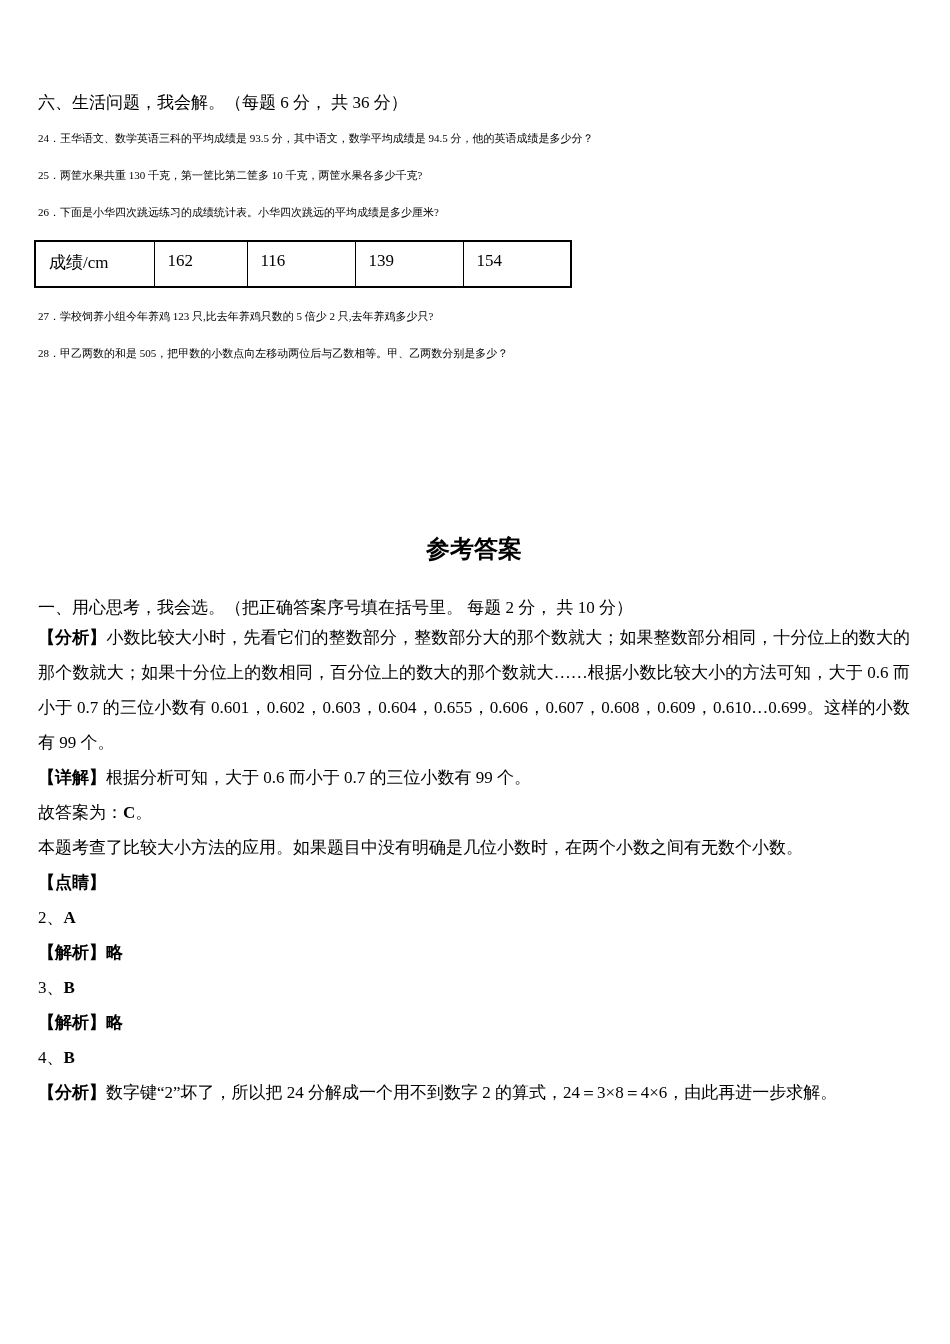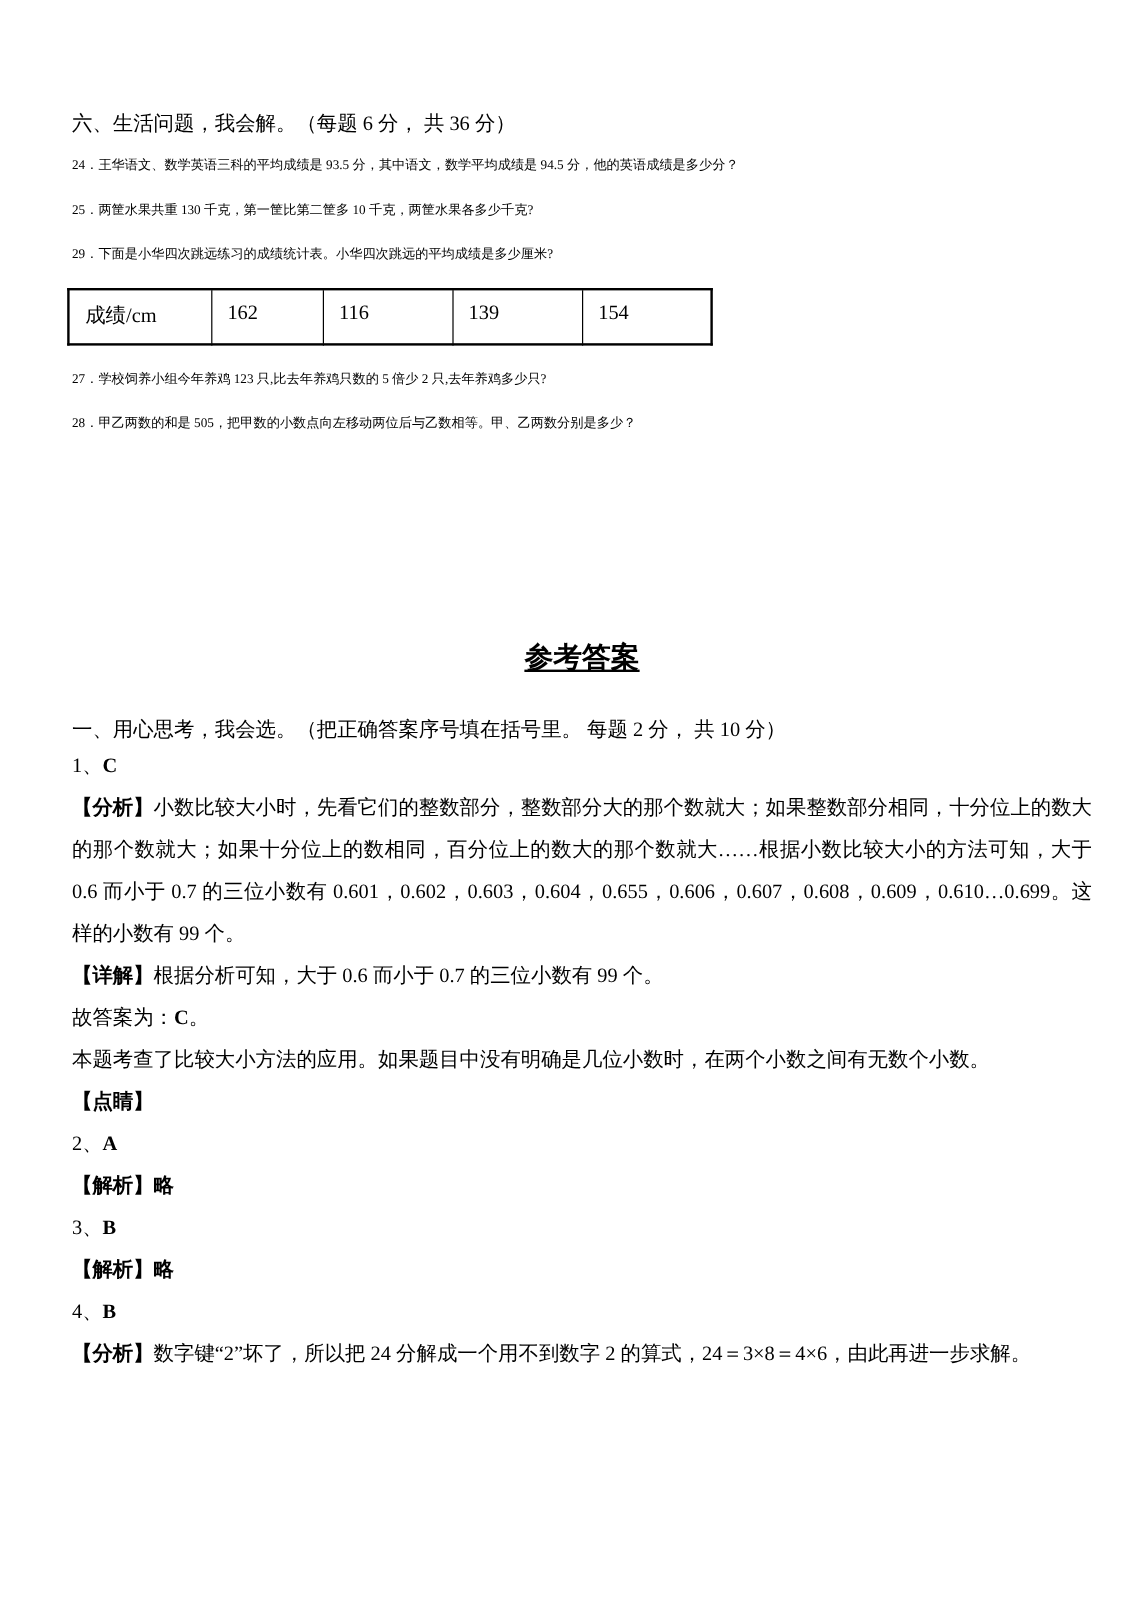--- a/index.html
+++ b/index.html
@@ -11,21 +11,21 @@
     width: 950px;
     height: 1344px;
     overflow: hidden;
     font-family: "Liberation Serif", "DejaVu Serif", serif;
     color: #000000;
   }
   .page {
     box-sizing: border-box;
     width: 950px;
     height: 1344px;
-    padding: 90px 40px 0 60px;
+    padding: 90px 40px 0 38px;
     background: #ffffff;
   }
   .line {
     margin: 0;
     font-size: 17px;
     line-height: 26px;
     text-align: justify;
   }
   .q {
     margin: 0;
@@ -54,21 +54,20 @@
   .c3 { width: 108px; }
   .c4 { width: 108px; }
   .q27 { margin-top: 10px; }
   .answers-title {
     margin: 160px 0 0 0;
     font-size: 24px;
     line-height: 34px;
     font-weight: bold;
     text-align: center;
     font-family: "Liberation Sans", "DejaVu Sans", sans-serif;
-    text-decoration: underline;
   }
   .sec1-heading {
     margin: 30px 0 0 0;
     font-size: 17px;
     line-height: 24px;
     text-align: justify;
   }
   .ans {
     margin: 0;
     font-size: 17px;
@@ -79,21 +78,21 @@
 </style>
 </head>
 <body>
 
 <div class="page">
 
   <section>
     <p class="line">六、生活问题，我会解。（每题 6 分， 共 36 分）</p>
     <p class="q q24">24．王华语文、数学英语三科的平均成绩是 93.5 分，其中语文，数学平均成绩是 94.5 分，他的英语成绩是多少分？</p>
     <p class="q">25．两筐水果共重 130 千克，第一筐比第二筐多 10 千克，两筐水果各多少千克?</p>
-    <p class="q">29．下面是小华四次跳远练习的成绩统计表。小华四次跳远的平均成绩是多少厘米?</p>
+    <p class="q">26．下面是小华四次跳远练习的成绩统计表。小华四次跳远的平均成绩是多少厘米?</p>
 
     <table class="score-table">
       <tbody>
         <tr class="drow">
           <td class="c0">成绩/cm</td>
           <td class="c1">162</td>
           <td class="c2">116</td>
           <td class="c3">139</td>
           <td class="c4">154</td>
         </tr>
@@ -102,21 +101,20 @@
 
     <p class="q q27">27．学校饲养小组今年养鸡 123 只,比去年养鸡只数的 5 倍少 2 只,去年养鸡多少只?</p>
     <p class="q">28．甲乙两数的和是 505，把甲数的小数点向左移动两位后与乙数相等。甲、乙两数分别是多少？</p>
   </section>
 
   <h1 class="answers-title">参考答案</h1>
 
   <section>
     <p class="sec1-heading">一、用心思考，我会选。（把正确答案序号填在括号里。 每题 2 分， 共 10 分）</p>
 
-    <p class="ans"><span>1、</span><b>C</b><span></span></p>
 
     <p class="ans"><span></span><b>【分析】</b><span>小数比较大小时，先看它们的整数部分，整数部分大的那个数就大；如果整数部分相同，十分位上的数大的那个数就大；如果十分位上的数相同，百分位上的数大的那个数就大……根据小数比较大小的方法可知，大于 0.6 而小于 0.7 的三位小数有 0.601，0.602，0.603，0.604，0.655，0.606，0.607，0.608，0.609，0.610…0.699。这样的小数有 99 个。</span></p>
 
     <p class="ans"><span></span><b>【详解】</b><span>根据分析可知，大于 0.6 而小于 0.7 的三位小数有 99 个。</span></p>
 
     <p class="ans"><span>故答案为：</span><b>C</b><span>。</span></p>
 
     <p class="ans"><span>本题考查了比较大小方法的应用。如果题目中没有明确是几位小数时，在两个小数之间有无数个小数。</span><b></b><span></span></p>
 
     <p class="ans"><span></span><b>【点睛】</b><span></span></p>

